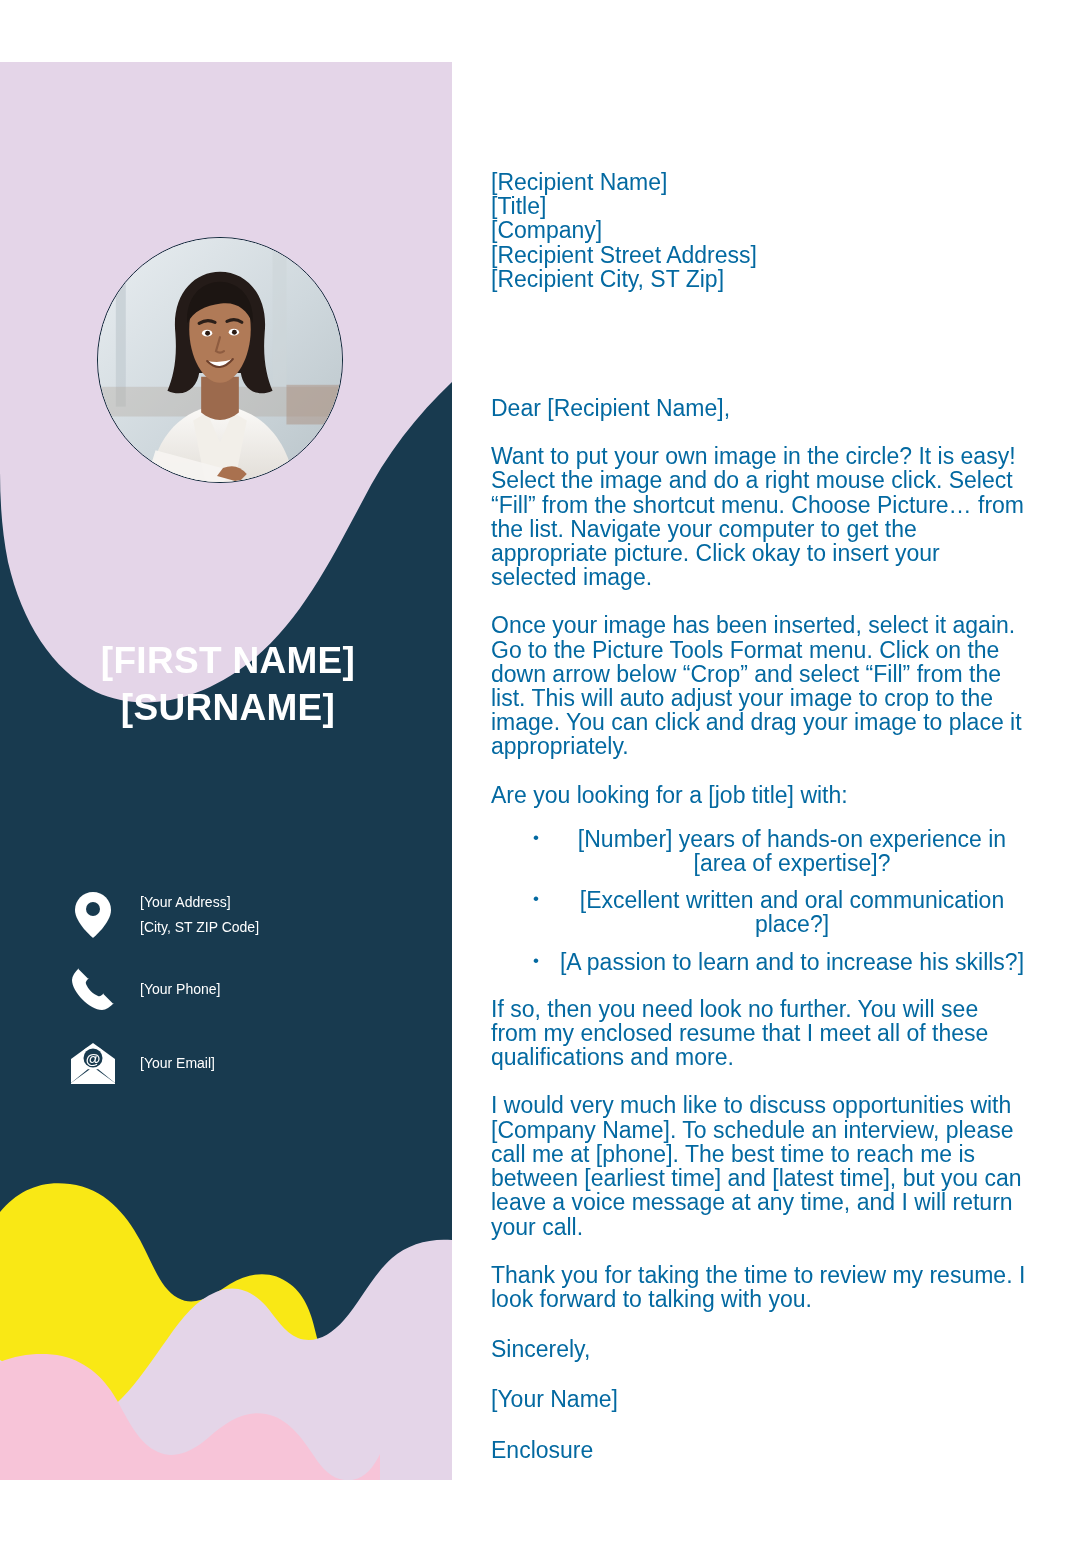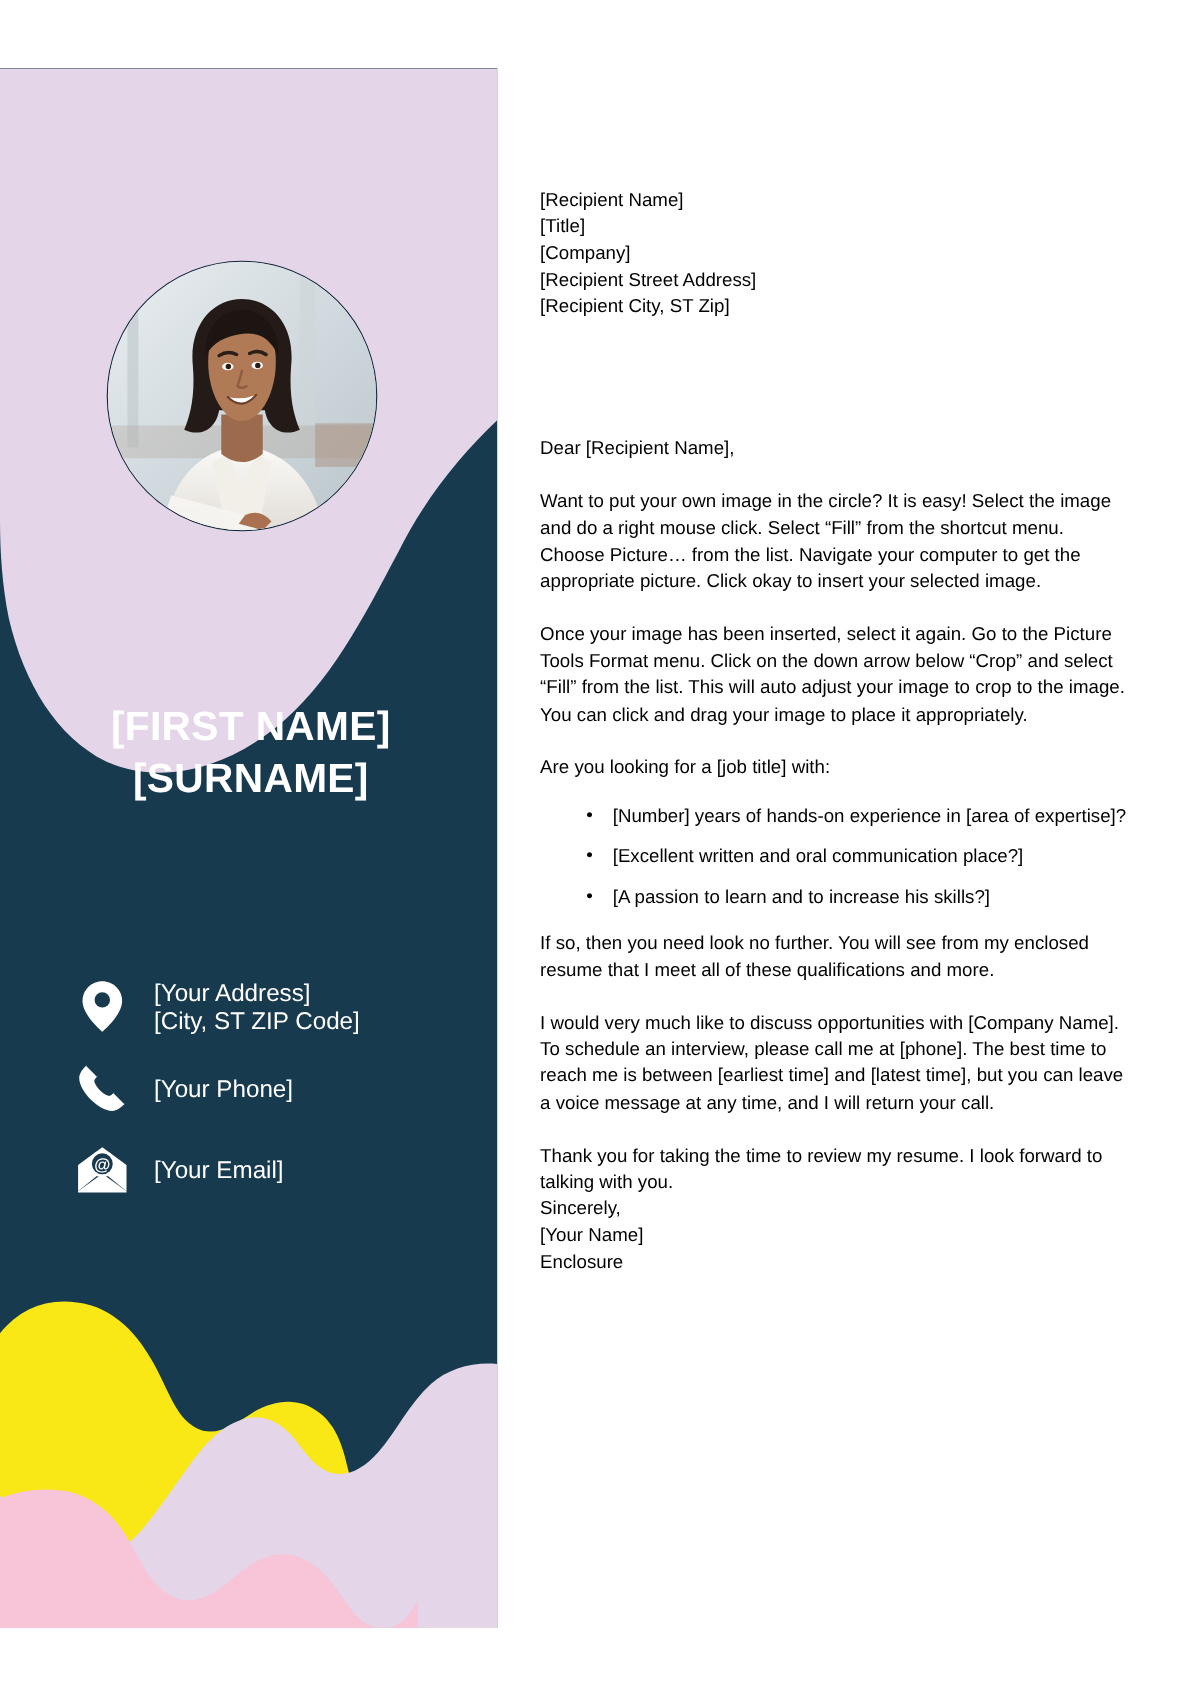--- a/index.html
+++ b/index.html
@@ -92,61 +92,62 @@
     height: 62px;
     flex: 0 0 62px;
     display: flex;
     align-items: center;
     justify-content: center;
   }
   .contact-icon svg { display: block; }
   .contact-text {
     margin-left: 16px;
     color: #ffffff;
-    font-size: 22px;
+    font-size: 14px;
     line-height: 25px;
   }
   .contact-text div { white-space: nowrap; }
 
   
   #letter {
     position: absolute;
     left: 491px;
     top: 170px;
     width: 536px;
-    color: #000000;
-    font-size: 17px;
+    color: #0369a1;
+    font-size: 23px;
     line-height: 24.2px;
   }
   #recipient-block { margin-bottom: 0; }
   #recipient-block div { white-space: nowrap; }
 
   #salutation { margin-top: 105px; }
 
   .para { margin-top: 24px; }
 
   #bullets {
     margin-top: 20px;
     padding-left: 42px;
     list-style: none;
   }
   #bullets li {
     position: relative;
     padding-left: 24px;
     margin-bottom: 13px;
+    text-align: center;
   }
   #bullets li::before {
     content: "\2022";
     position: absolute;
     left: 0;
     top: -1px;
     font-size: 17px;
   }
   .tight { }
-  .sig { }
+  .sig { margin-top: 26px; }
 </style>
 </head>
 <body>
 
 <div id="page">
 
   <div id="sidebar">
     <svg id="sidebar-svg" viewBox="0 0 452 1418" preserveAspectRatio="none">
 
       <rect x="0" y="0" width="452" height="1418" fill="#183A4F"></rect>

